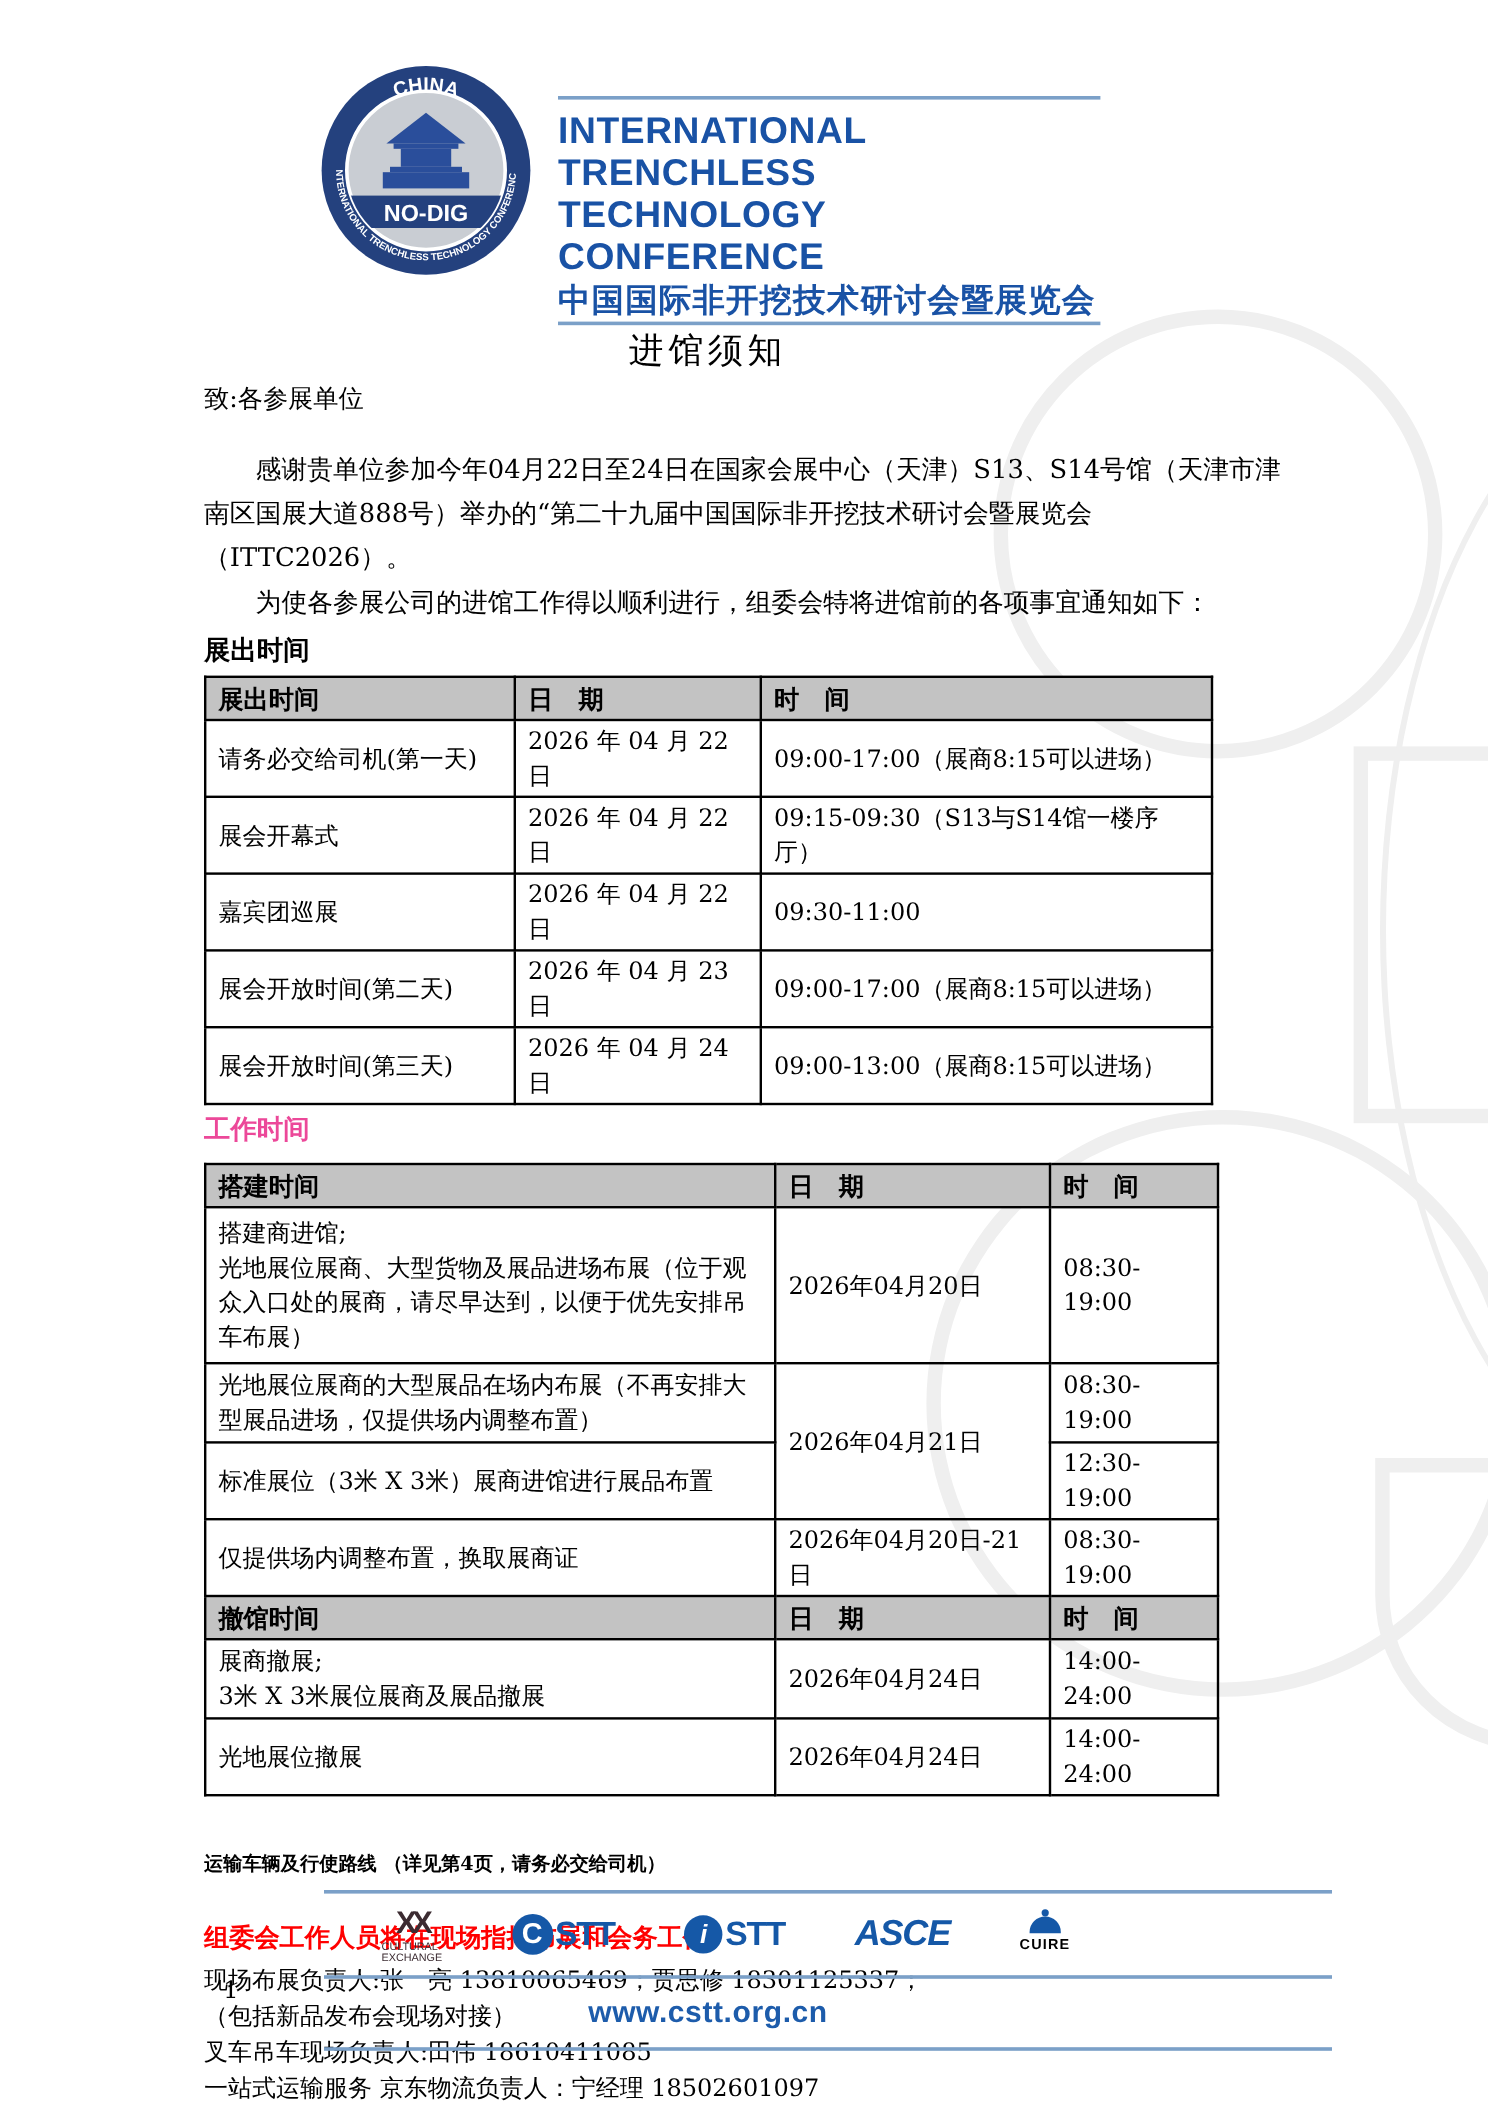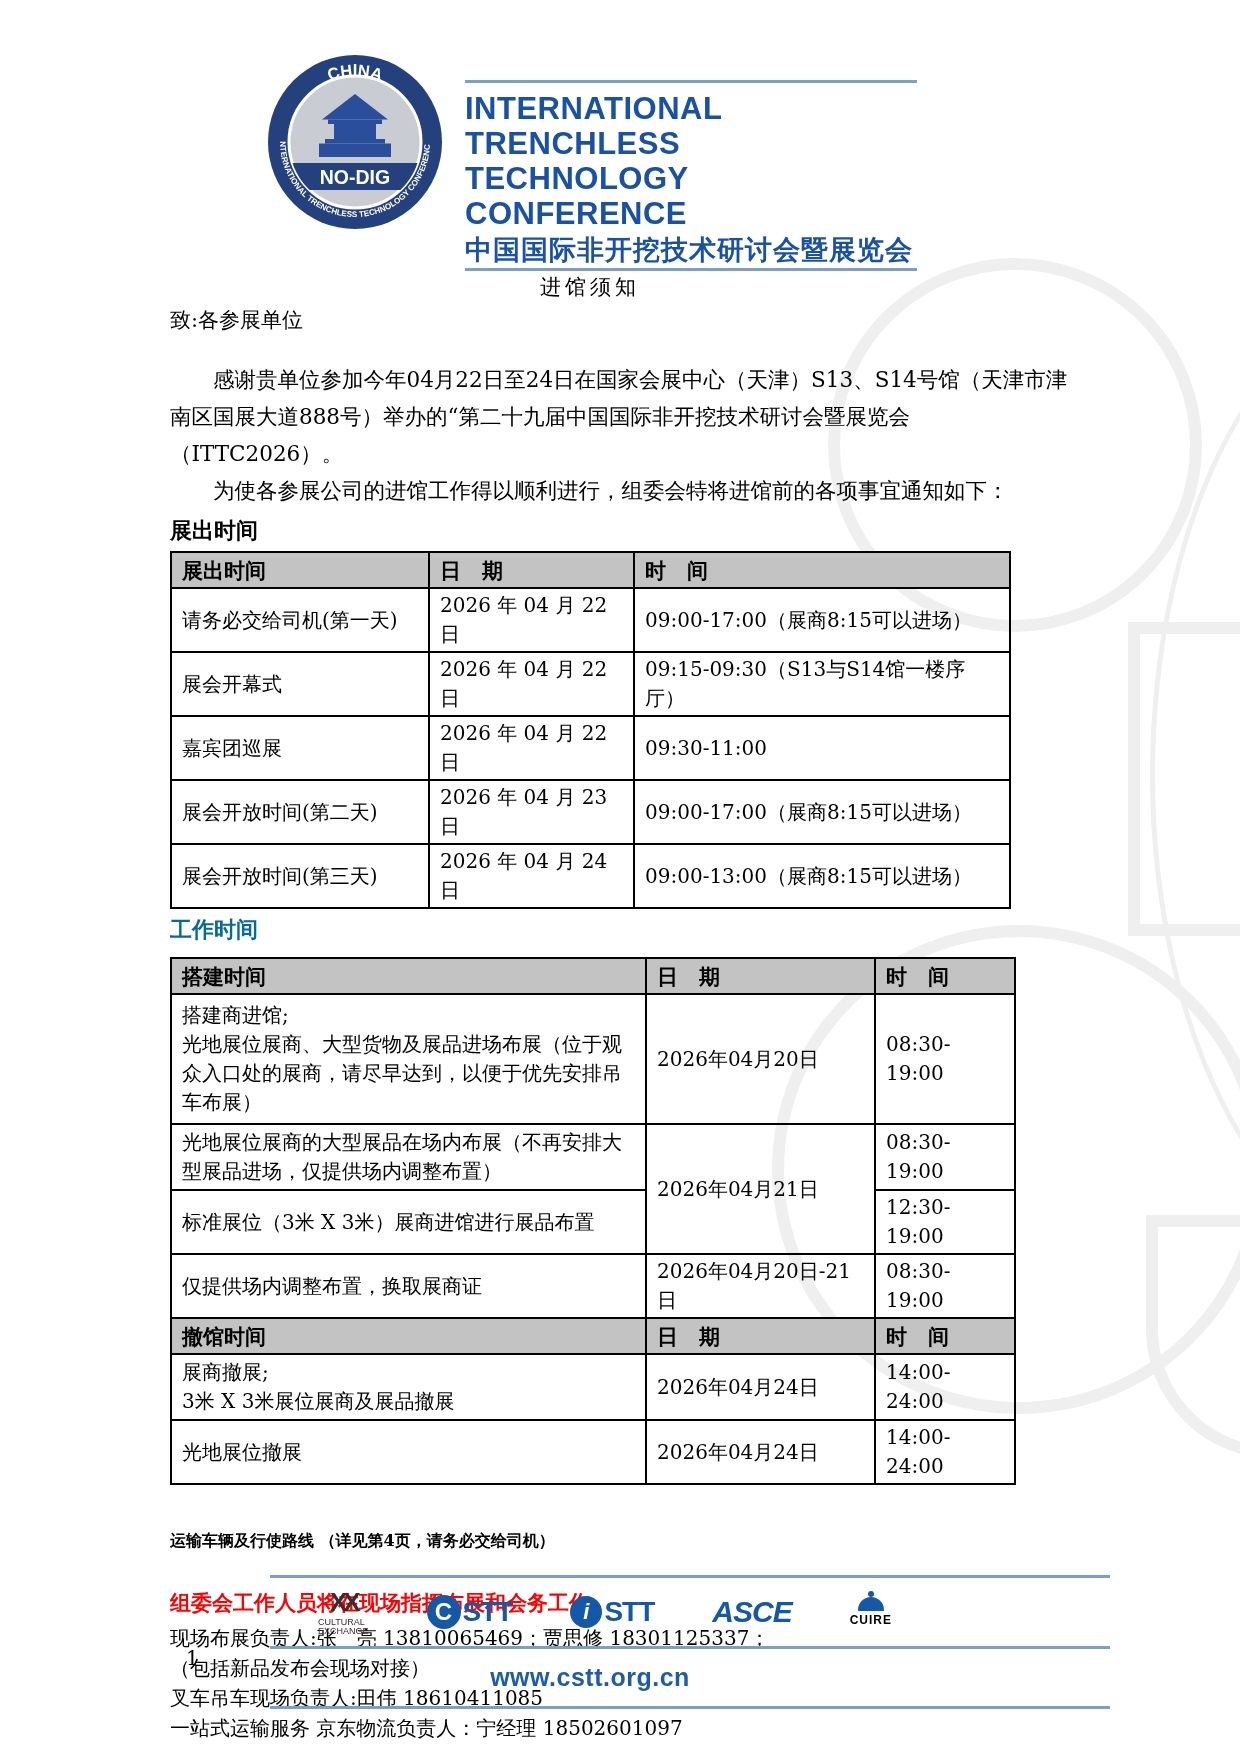--- a/index.html
+++ b/index.html
@@ -20,26 +20,26 @@
   .header-row { display:flex; align-items:flex-start; margin-left:95px; padding-top:52px; }
   .logo-wrap { width:180px; height:180px; flex:0 0 auto; }
   .masthead { margin-left:20px; margin-top:28px; width:452px;
     border-top:3px solid #7ba0c8; border-bottom:3px solid #7ba0c8; padding:8px 0 2px; }
   .masthead .en { font-family:"Liberation Sans",sans-serif; font-weight:700;
     font-size:31px; line-height:35px; color:#1952a5; letter-spacing:0.5px; }
   .masthead .cn { font-family:"Liberation Sans",sans-serif; font-weight:700;
     font-size:27px; line-height:32px; color:#1952a5; margin-top:3px; letter-spacing:1px; }
 
   
-  .doc-title { width:840px; text-align:center; font-size:21px; letter-spacing:4px; margin-top:2px; }
+  .doc-title { width:840px; text-align:center; font-size:29px; letter-spacing:4px; margin-top:2px; }
   .salutation { font-size:21px; line-height:26px; margin-top:6px; }
   .para { width:900px; font-size:21.5px; line-height:37px; text-indent:43px; margin-top:0; }
   .para.first { margin-top:28px; }
   .sec-h { font-size:22px; font-weight:bold; line-height:30px; margin-top:6px; }
-  .sec-h.red { color:#0369a1; margin-top:6px; margin-bottom:14px; line-height:28px; }
+  .sec-h.red { color:#ec4899; margin-top:6px; margin-bottom:14px; line-height:28px; }
 
   
   table { border-collapse:collapse; margin-top:6px; }
   th, td { border:2px solid #000; padding:2px 10px; font-size:20px; line-height:29px;
     text-align:left; vertical-align:middle; font-weight:normal; }
   th { background:#c3c3c3; font-weight:bold; font-size:21px; height:30px; }
   .t1 .c-item { width:236px; } .t1 .c-date { width:183px; } .t1 .c-time { width:354px; }
   .t1 td { height:29px; }
   .t2 .c-task { width:453px; } .t2 .c-date { width:207px; } .t2 .c-time { width:118px; }
   td.pre { white-space:pre-line; }

